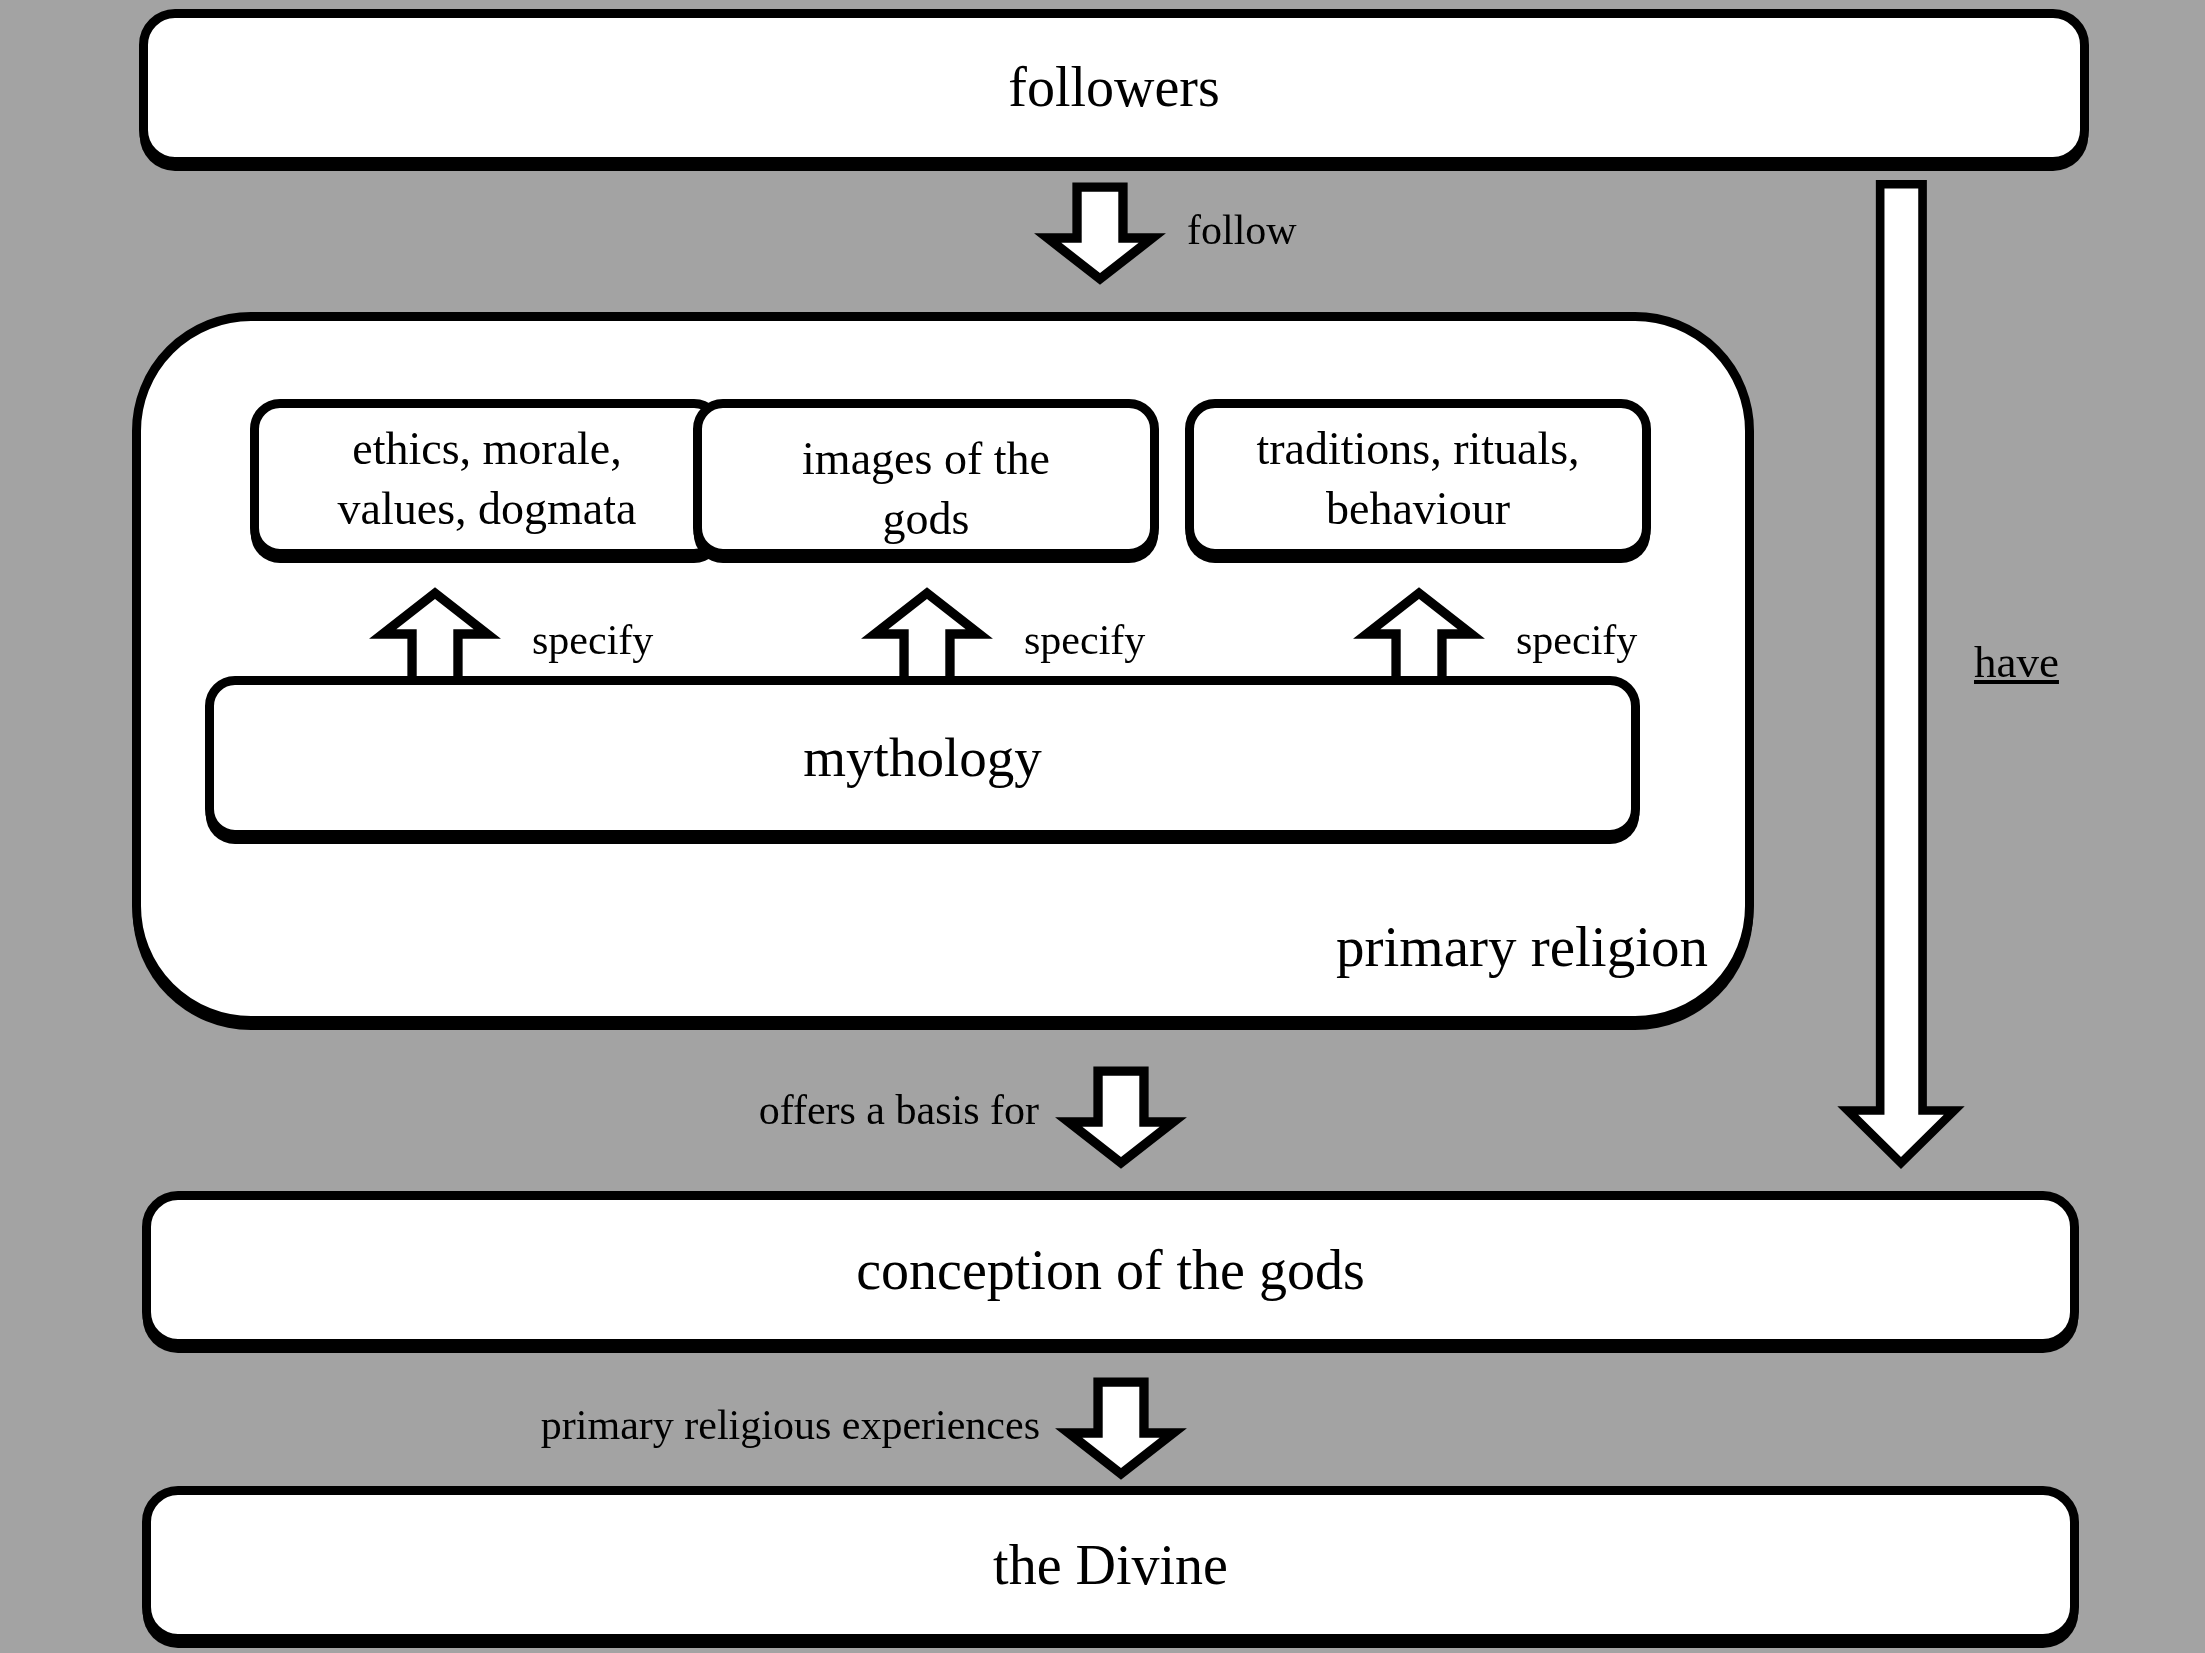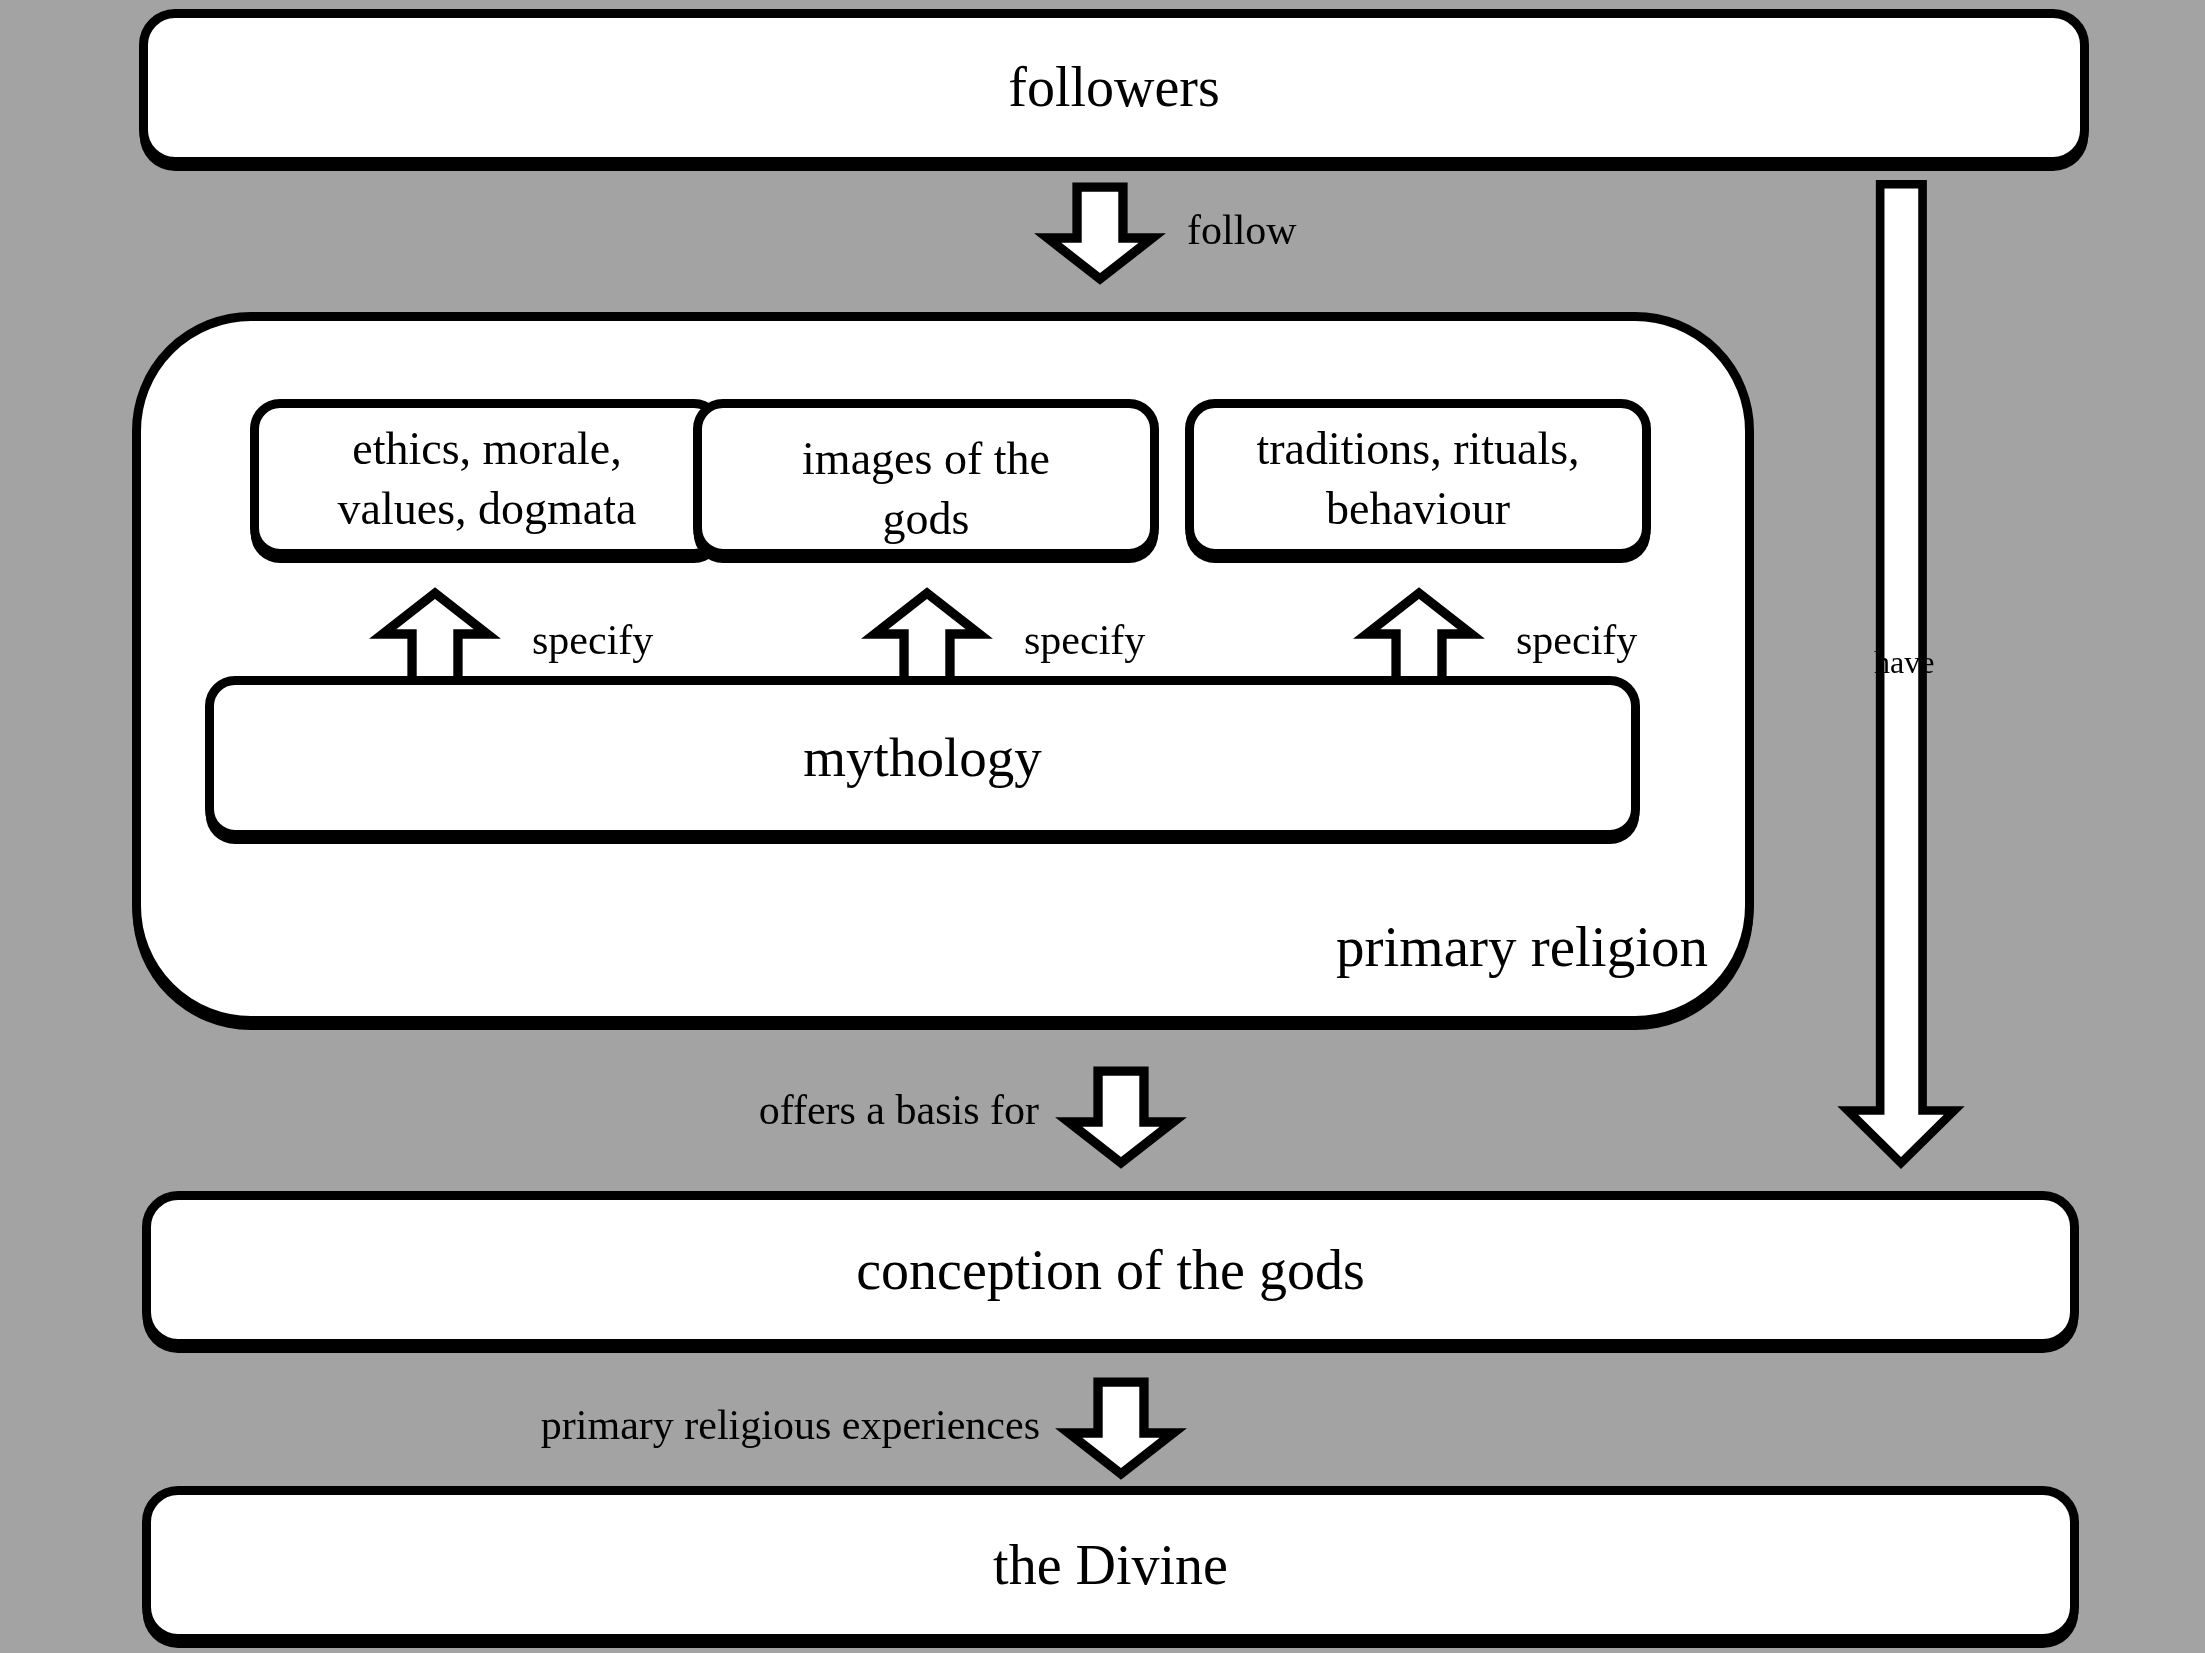--- a/index.html
+++ b/index.html
@@ -62,21 +62,21 @@
   </div>
   <div class="edge-label" style="left:1187px;top:182px;height:95px;">
     <span>follow</span>
   </div>
 
   <div class="arrow" style="left:1839px;top:180px;">
     <svg width="124" height="988" viewBox="0 0 172 1375">
       <polygon points="57,6 116,6 116,1295 160,1295 86,1368 12,1295 57,1295" fill="#fff" stroke="#000" stroke-width="12" stroke-linejoin="miter"></polygon>
     </svg>
   </div>
-  <div class="edge-label" style="left:1874px;top:619px;height:86px;font-size:32px;">
+  <div class="edge-label" style="left:1974px;top:619px;height:86px;font-size:45px;text-decoration:underline;">
     <span>have</span>
   </div>
 
   <div class="container" style="left:132px;top:312px;width:1622px;height:713px;">
     <span class="container-label">primary religion</span>
   </div>
 
   <div class="rbox inner" style="left:202px;top:399px;width:474px;height:159px;margin-left:48px;">
     <span class="node-label">ethics, morale,
 values, dogmata</span>

